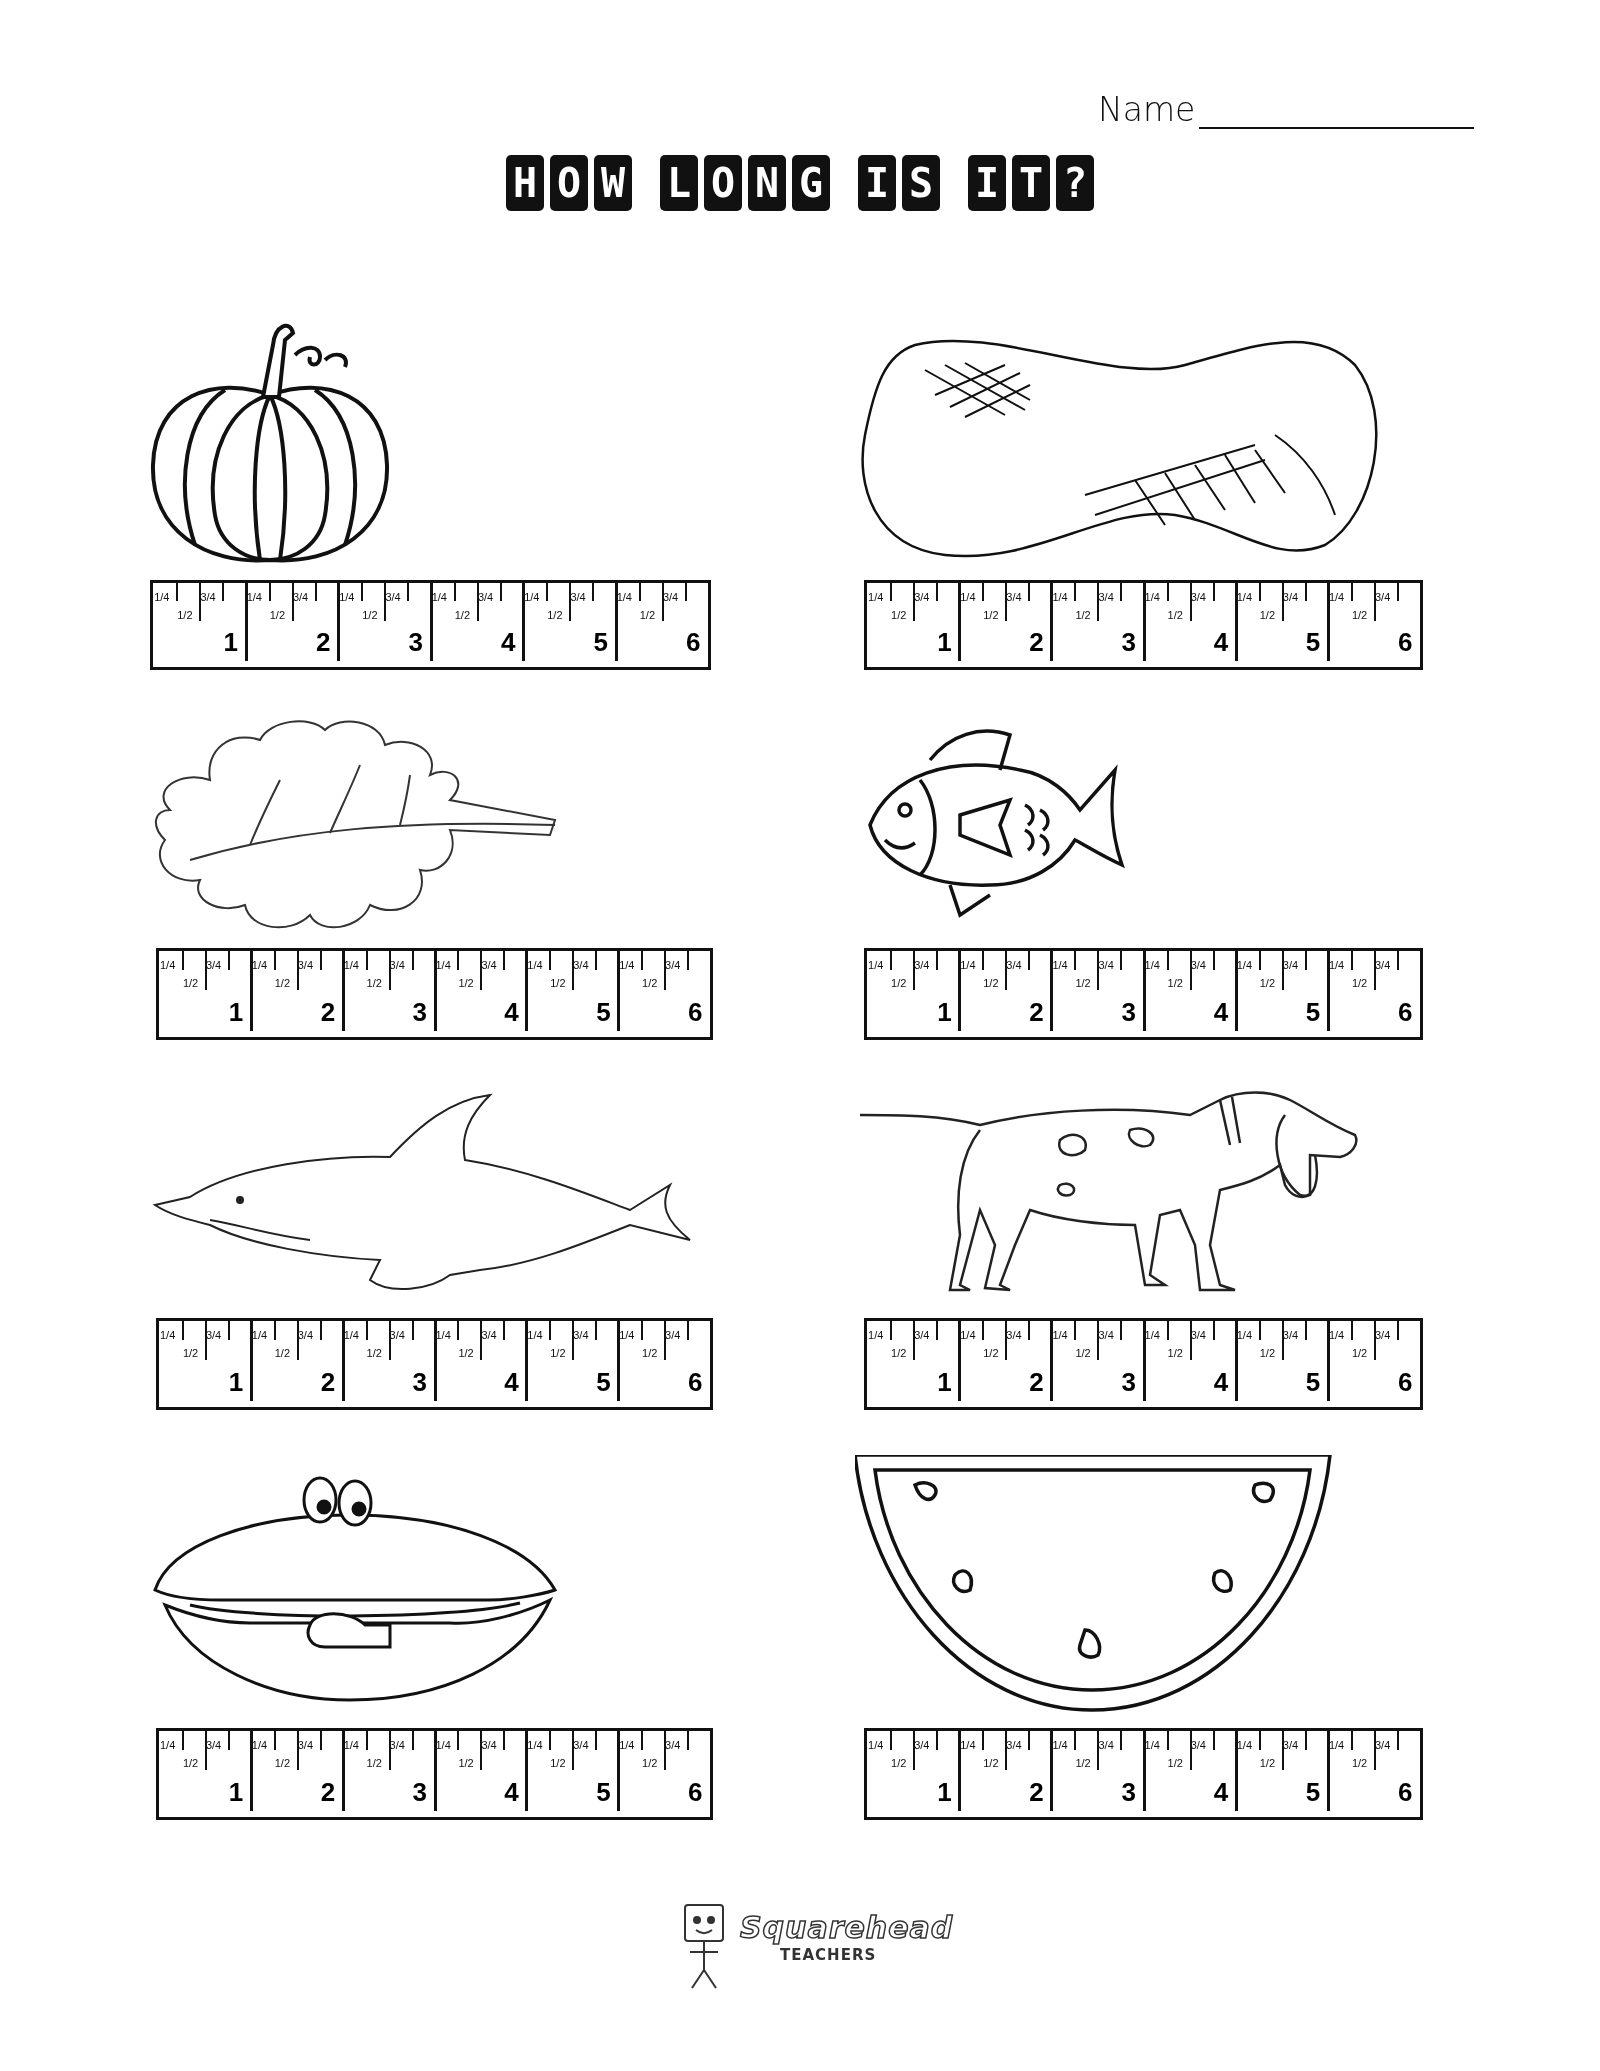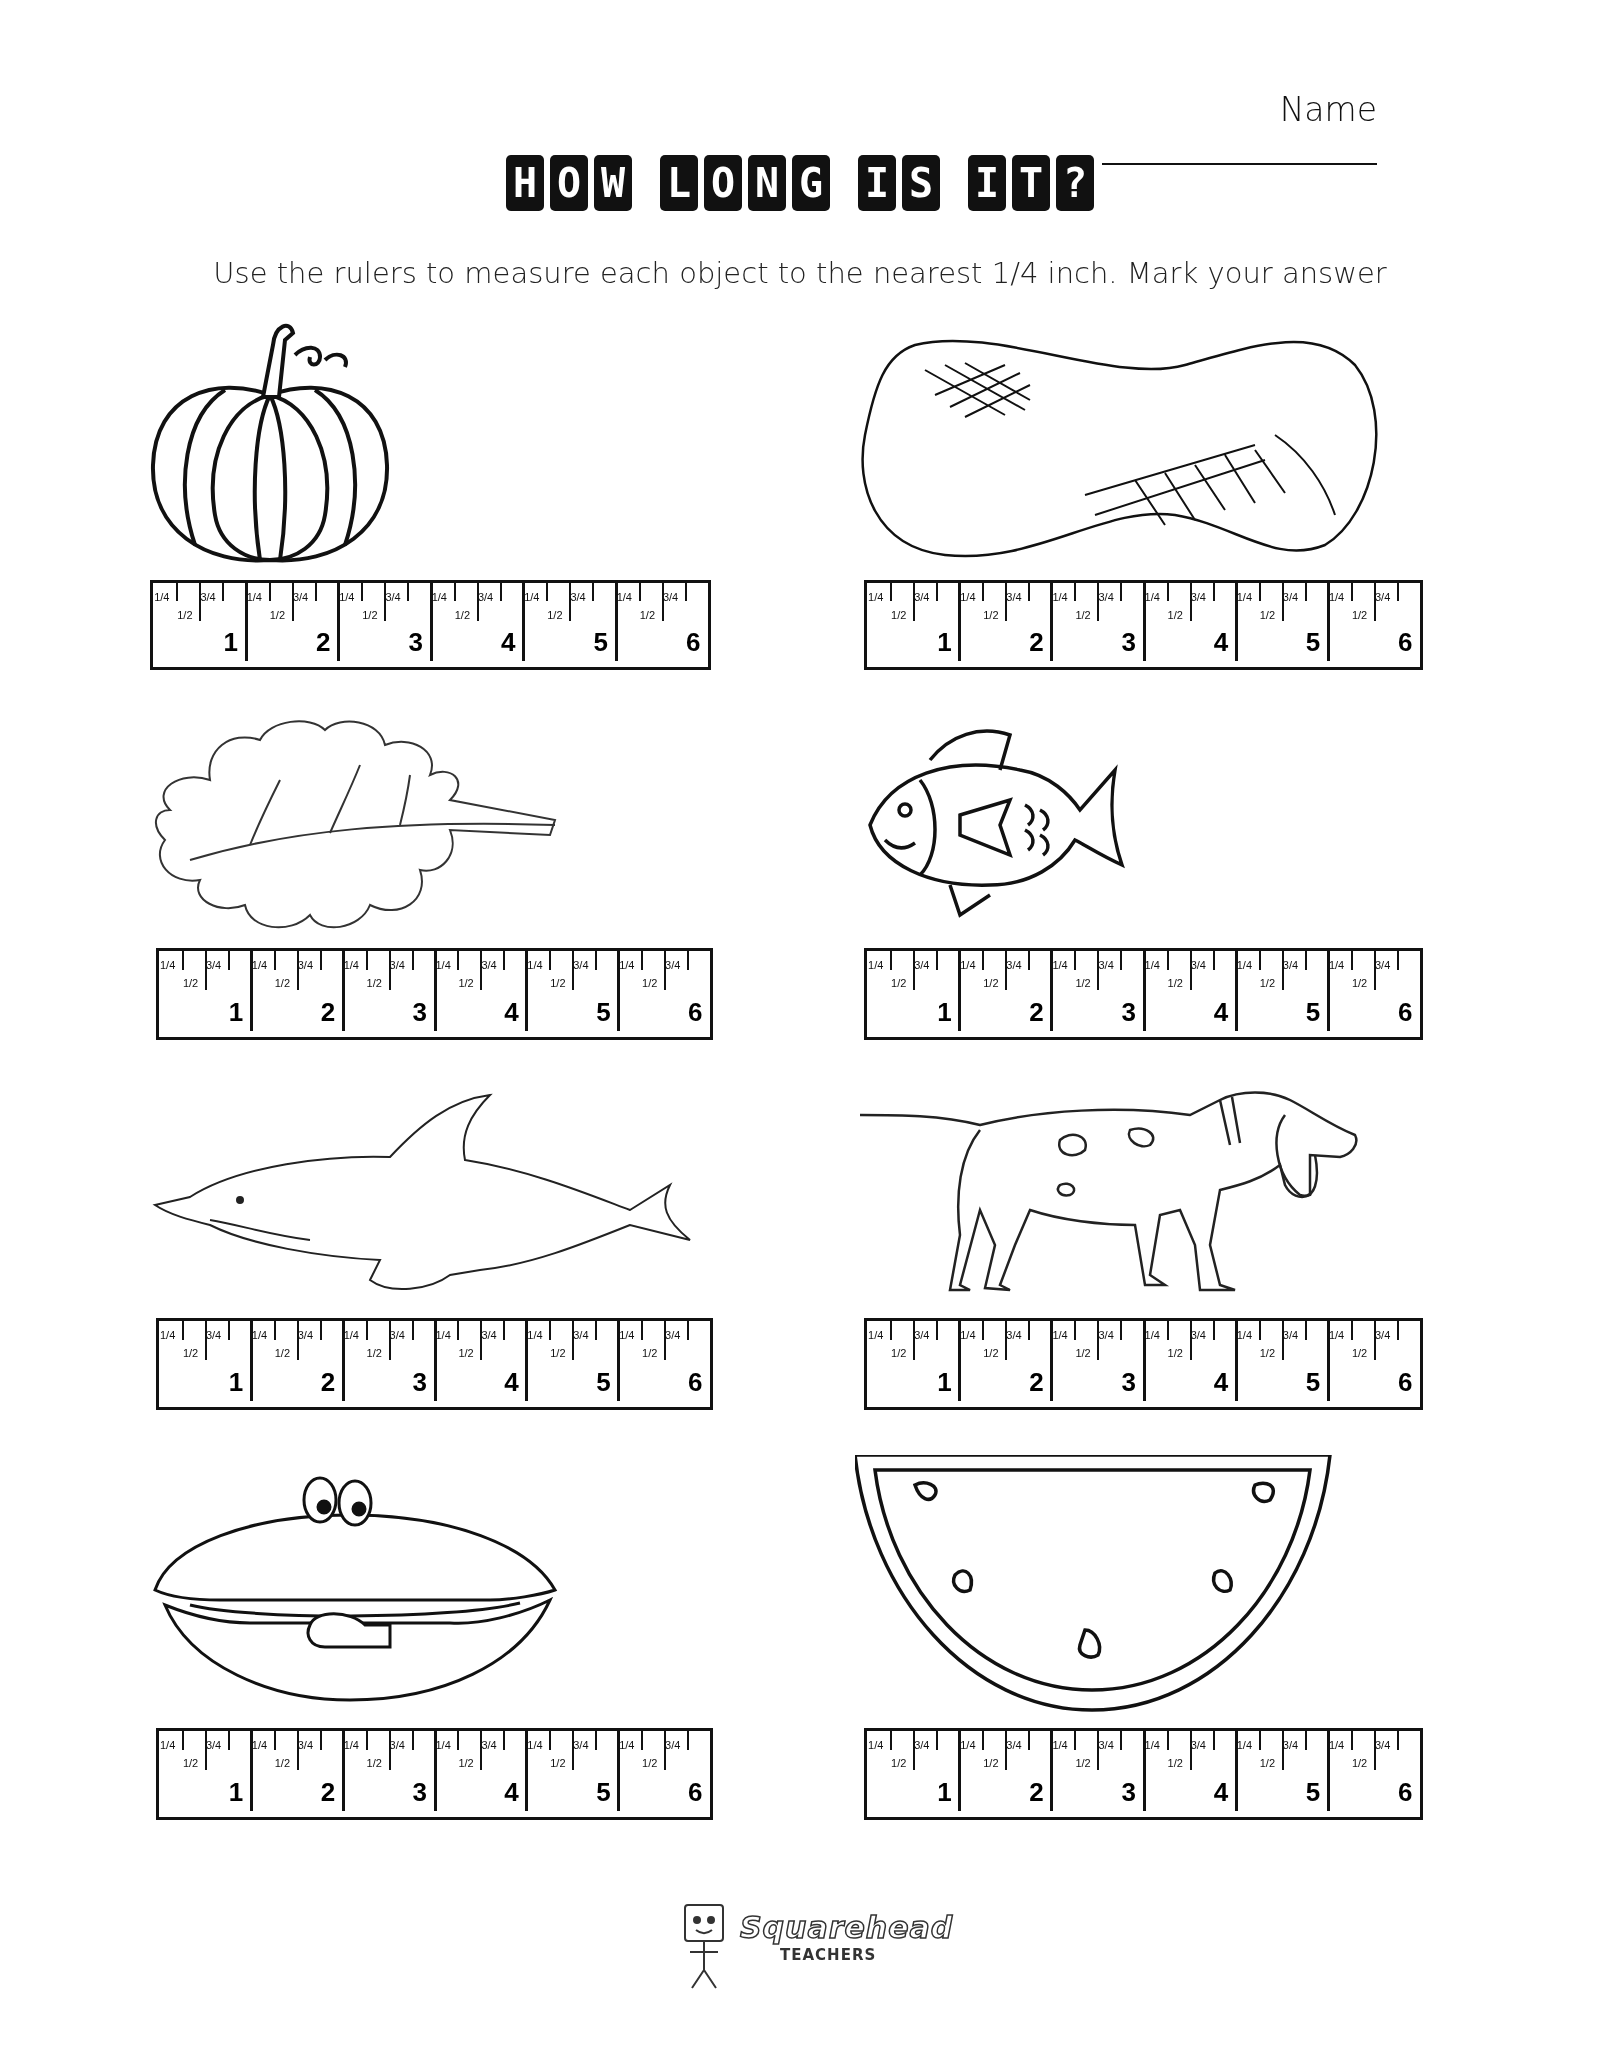--- a/index.html
+++ b/index.html
@@ -1,17 +1,17 @@
 <!DOCTYPE html>
 <html><head>
 <meta charset="utf-8">
 <style>
   html, body { margin: 0; padding: 0; background: #ffffff; }
   body { width: 1600px; height: 2071px; position: relative; overflow: hidden; font-family: "Liberation Sans", "DejaVu Sans", sans-serif; color: #111; }
-  .name-line { position: absolute; left: 1098px; top: 90px; font-size: 33px; color: #111; font-family: "DejaVu Sans", sans-serif; font-weight: 300; display: flex; align-items: flex-end; flex-direction: column; }
+  .name-line { position: absolute; left: 1098px; top: 90px; font-size: 33px; color: #111; font-family: "DejaVu Sans", sans-serif; font-weight: 300; display: flex; align-items: flex-end; }
   .name-line .rule { display: inline-block; width: 275px; border-bottom: 2px solid #111; margin-left: 4px; height: 34px; }
   .title { position: absolute; left: 0; width: 1600px; top: 155px; display: flex; justify-content: center; gap: 0; }
   .title .word { display: flex; gap: 6px; margin: 0 14px; }
   .title .tile { width: 38px; height: 56px; background: #111; color: #fff; border-radius: 5px; display: flex; align-items: center; justify-content: center; font-family: "DejaVu Sans Mono", monospace; font-weight: bold; font-size: 40px; }
   .instructions { position: absolute; left: 100px; width: 1400px; top: 255px; text-align: center; font-size: 29px; line-height: 37px; font-family: "DejaVu Sans", sans-serif; font-weight: 300; color: #222; }
   .illus { position: absolute; }
   .ruler { position: absolute; border: 3px solid #111; box-sizing: border-box; background: #fff; }
   .ruler .tick { position: absolute; top: 0; background: #111; width: 2px; }
   .ruler .lbl { position: absolute; font-size: 11px; color: #111; font-family: "Liberation Sans", sans-serif; }
   .ruler .num { position: absolute; font-size: 26px; font-weight: bold; font-family: "Liberation Sans", sans-serif; color: #000; }
@@ -44,21 +44,20 @@
     <span class="tile">S</span>
   </div>
   <div class="word">
     <span class="tile">I</span>
     <span class="tile">T</span>
     <span class="tile">?</span>
   </div>
 </div>
 
 <div class="instructions">
-  <div>Use the rulers to measure each object to the nearest 1/4 inch. Mark your answer</div>
 </div>
 
 <svg class="illus" style="left:145px; top:315px;" width="250" height="250" viewBox="0 0 250 250" fill="none" stroke="#111" stroke-width="4">
   <path d="M125 80 C70 60 10 80 8 150 C6 215 60 250 125 245 C190 250 244 215 242 150 C240 80 180 60 125 80 Z"></path>
   <path d="M125 80 C85 90 60 140 70 200 C75 230 100 245 125 245"></path>
   <path d="M125 80 C165 90 190 140 180 200 C175 230 150 245 125 245"></path>
   <path d="M125 80 C110 110 105 180 115 245"></path>
   <path d="M125 80 C140 110 145 180 135 245"></path>
   <path d="M80 75 C40 100 30 170 50 230"></path>
   <path d="M170 75 C210 100 220 170 200 230"></path>

